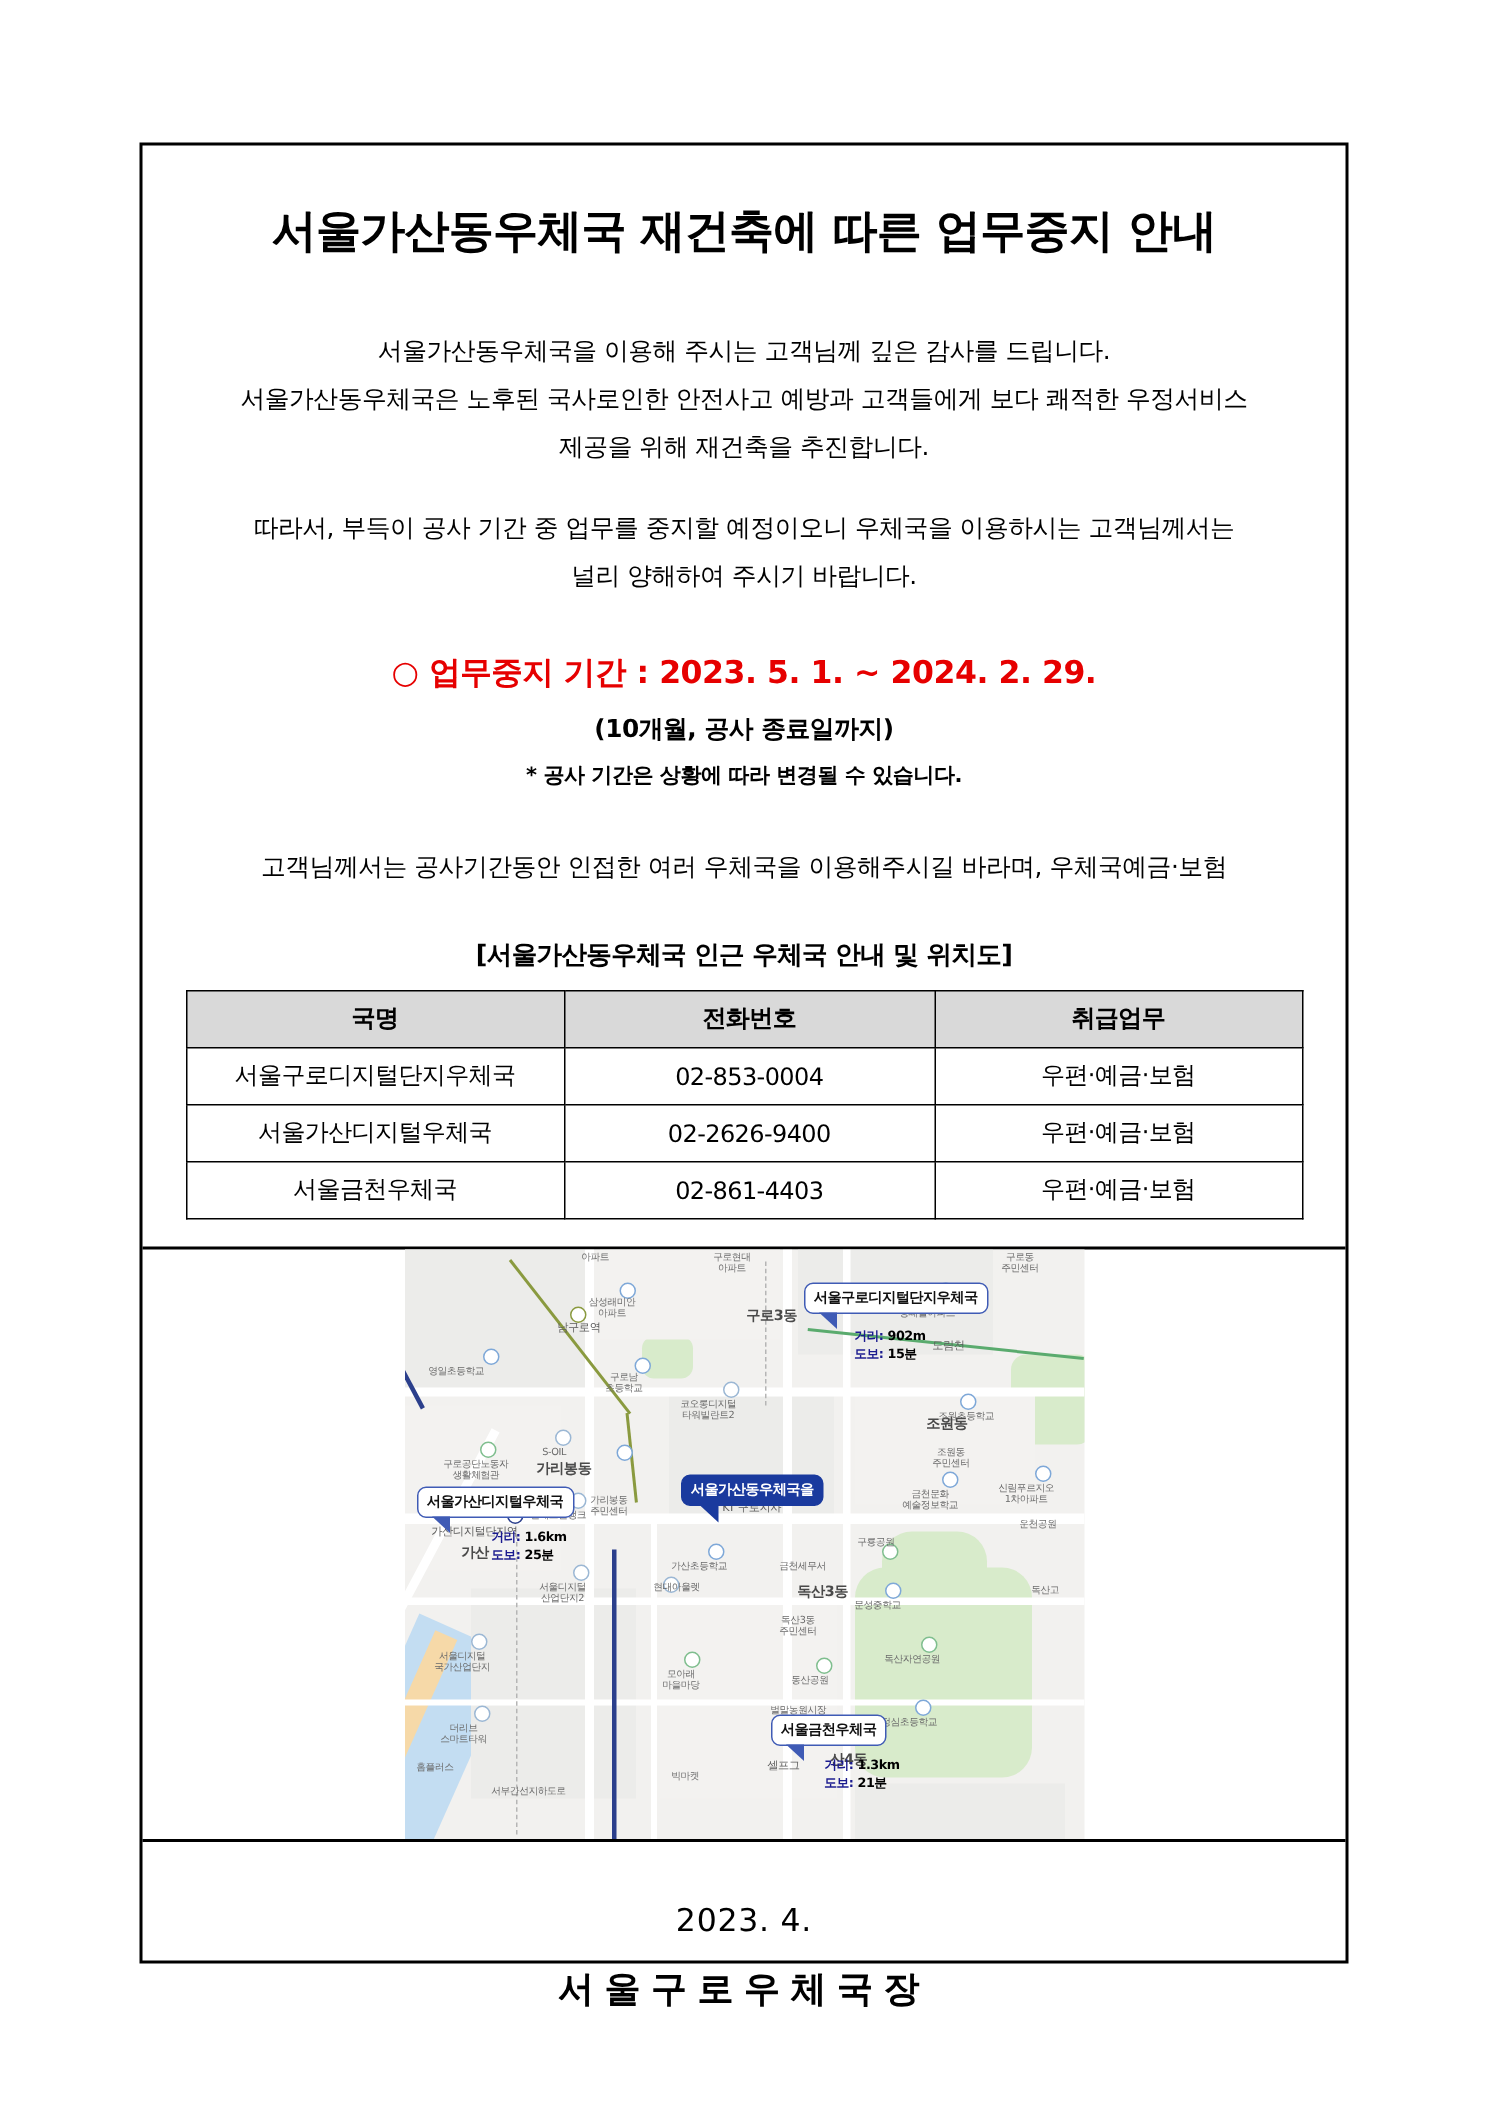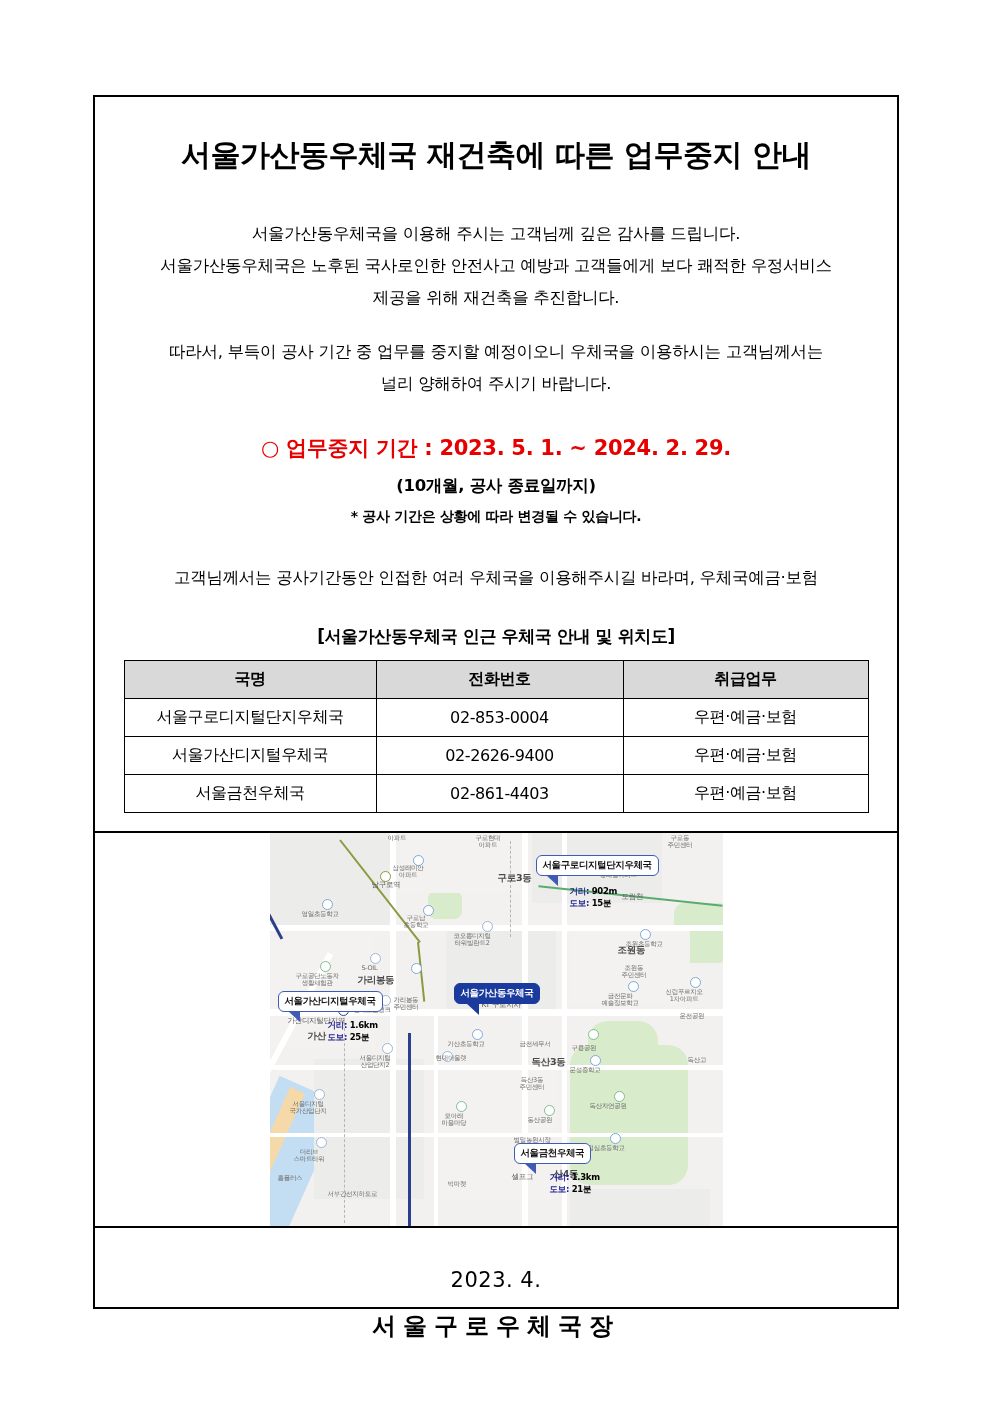--- a/index.html
+++ b/index.html
@@ -233,38 +233,38 @@
       <div class="mpin blue" style="left:420px;top:144px;"></div>
       <div class="mpin" style="left:68px;top:172px;border-color:#2b3f8c;"></div>
       <div class="mpin" style="left:110px;top:38px;border-color:#8a9a3f;"></div>
 
       <div class="mlabel" style="left:118px;top:2px;">아파트</div>
       <div class="mlabel" style="left:123px;top:32px;">삼성래미안<br>아파트</div>
       <div class="mlabel" style="left:206px;top:2px;">구로현대<br>아파트</div>
       <div class="mlabel" style="left:330px;top:32px;">동작성원<br>상떼빌아파트</div>
       <div class="mlabel" style="left:398px;top:2px;">구로동<br>주민센터</div>
       <div class="mlabel mid" style="left:102px;top:48px;">남구로역</div>
-      <div class="mlabel" style="left:32px;top:78px;">영일초등학교</div>
+      <div class="mlabel" style="left:16px;top:78px;">영일초등학교</div>
       <div class="mlabel" style="left:134px;top:82px;">구로남<br>초등학교</div>
       <div class="mlabel big" style="left:228px;top:40px;text-align:right;">구로3동</div>
       <div class="mlabel" style="left:26px;top:140px;">구로공단노동자<br>생활체험관</div>
       <div class="mlabel" style="left:92px;top:132px;">S-OIL</div>
       <div class="mlabel big" style="left:88px;top:142px;">가리봉동</div>
       <div class="mlabel" style="left:124px;top:164px;">가리봉동<br>주민센터</div>
       <div class="mlabel" style="left:184px;top:100px;">코오롱디지털<br>타워빌란트2</div>
       <div class="mlabel" style="left:84px;top:174px;">현대오일뱅크</div>
       <div class="mlabel mid" style="left:212px;top:168px;">KT 구로지사</div>
       <div class="mlabel mid" style="left:352px;top:60px;">도림천</div>
       <div class="mlabel" style="left:356px;top:108px;">조원초등학교</div>
       <div class="mlabel big" style="left:348px;top:112px;">조원동</div>
       <div class="mlabel" style="left:352px;top:132px;">조원동<br>주민센터</div>
       <div class="mlabel mid" style="left:18px;top:184px;">가산디지털단지역</div>
       <div class="mlabel" style="left:178px;top:208px;">가산초등학교</div>
       <div class="mlabel" style="left:250px;top:208px;">금천세무서</div>
-      <div class="mlabel" style="left:302px;top:212px;">구룡공원</div>
+      <div class="mlabel" style="left:302px;top:192px;">구룡공원</div>
       <div class="mlabel" style="left:332px;top:160px;">금천문화<br>예술정보학교</div>
       <div class="mlabel" style="left:396px;top:156px;">신림푸르지오<br>1차아파트</div>
       <div class="mlabel" style="left:90px;top:222px;">서울디지털<br>산업단지2</div>
       <div class="mlabel" style="left:166px;top:222px;">현대아울렛</div>
       <div class="mlabel big" style="left:38px;top:198px;">가산</div>
       <div class="mlabel" style="left:20px;top:268px;">서울디지털<br>국가산업단지</div>
       <div class="mlabel" style="left:172px;top:280px;">모아래<br>마을마당</div>
       <div class="mlabel" style="left:24px;top:316px;">더리브<br>스마트타워</div>
       <div class="mlabel" style="left:58px;top:358px;">서부간선지하도로</div>
       <div class="mlabel big" style="left:262px;top:224px;">독산3동</div>
@@ -292,21 +292,21 @@
 
       <div class="callout" style="left:8px;top:158px;">서울가산디지털우체국</div>
       <div class="tail w" style="left:18px;top:178px;"></div>
       <div class="dist" style="left:58px;top:186px;">
         <span>거리:</span>
         <span class="v">1.6km</span><br>
         <span>도보:</span>
         <span class="v">25분</span>
       </div>
 
-      <div class="callout primary" style="left:184px;top:150px;">서울가산동우체국</div>
+      <div class="callout primary" style="left:184px;top:150px;">서울가산동우체국을</div>
       <div class="tail wp" style="left:196px;top:170px;"></div>
 
       <div class="callout" style="left:244px;top:310px;">서울금천우체국</div>
       <div class="tail w" style="left:254px;top:330px;"></div>
       <div class="dist" style="left:280px;top:338px;">
         <span>거리:</span>
         <span class="v">1.3km</span><br>
         <span>도보:</span>
         <span class="v">21분</span>
       </div>

